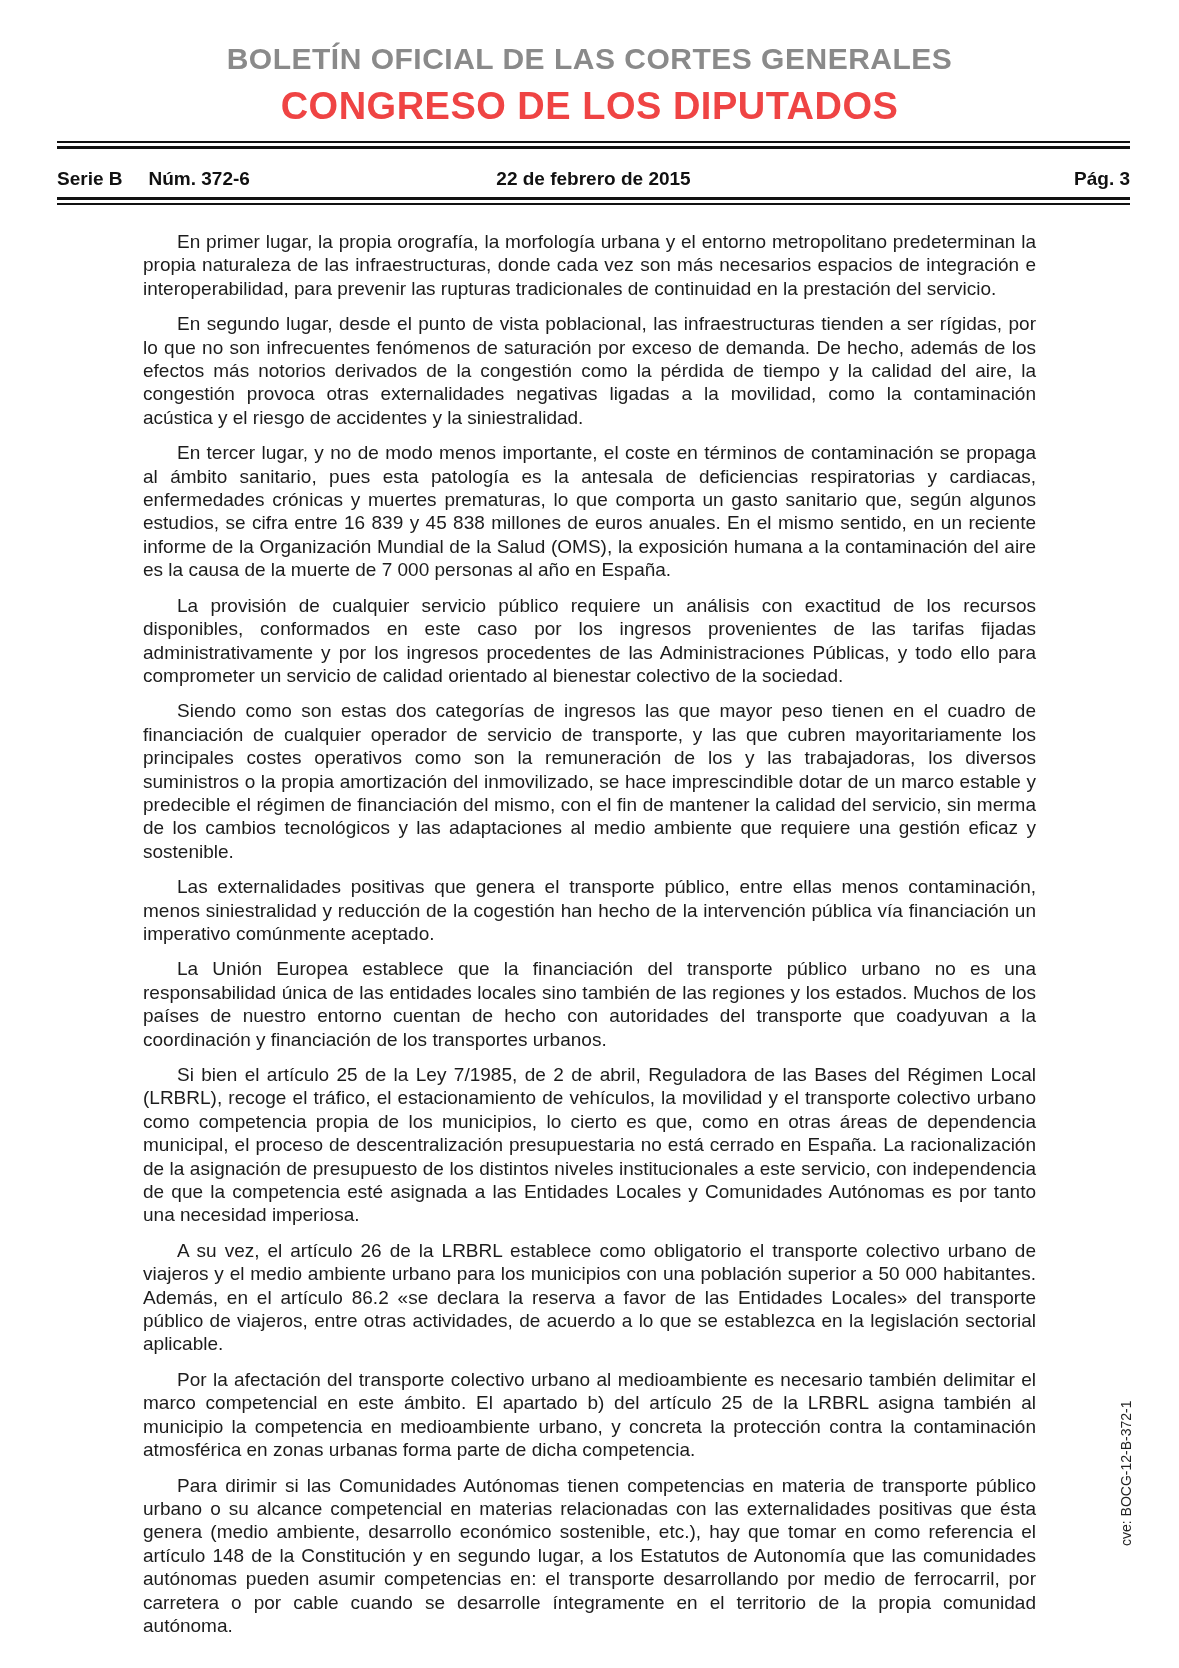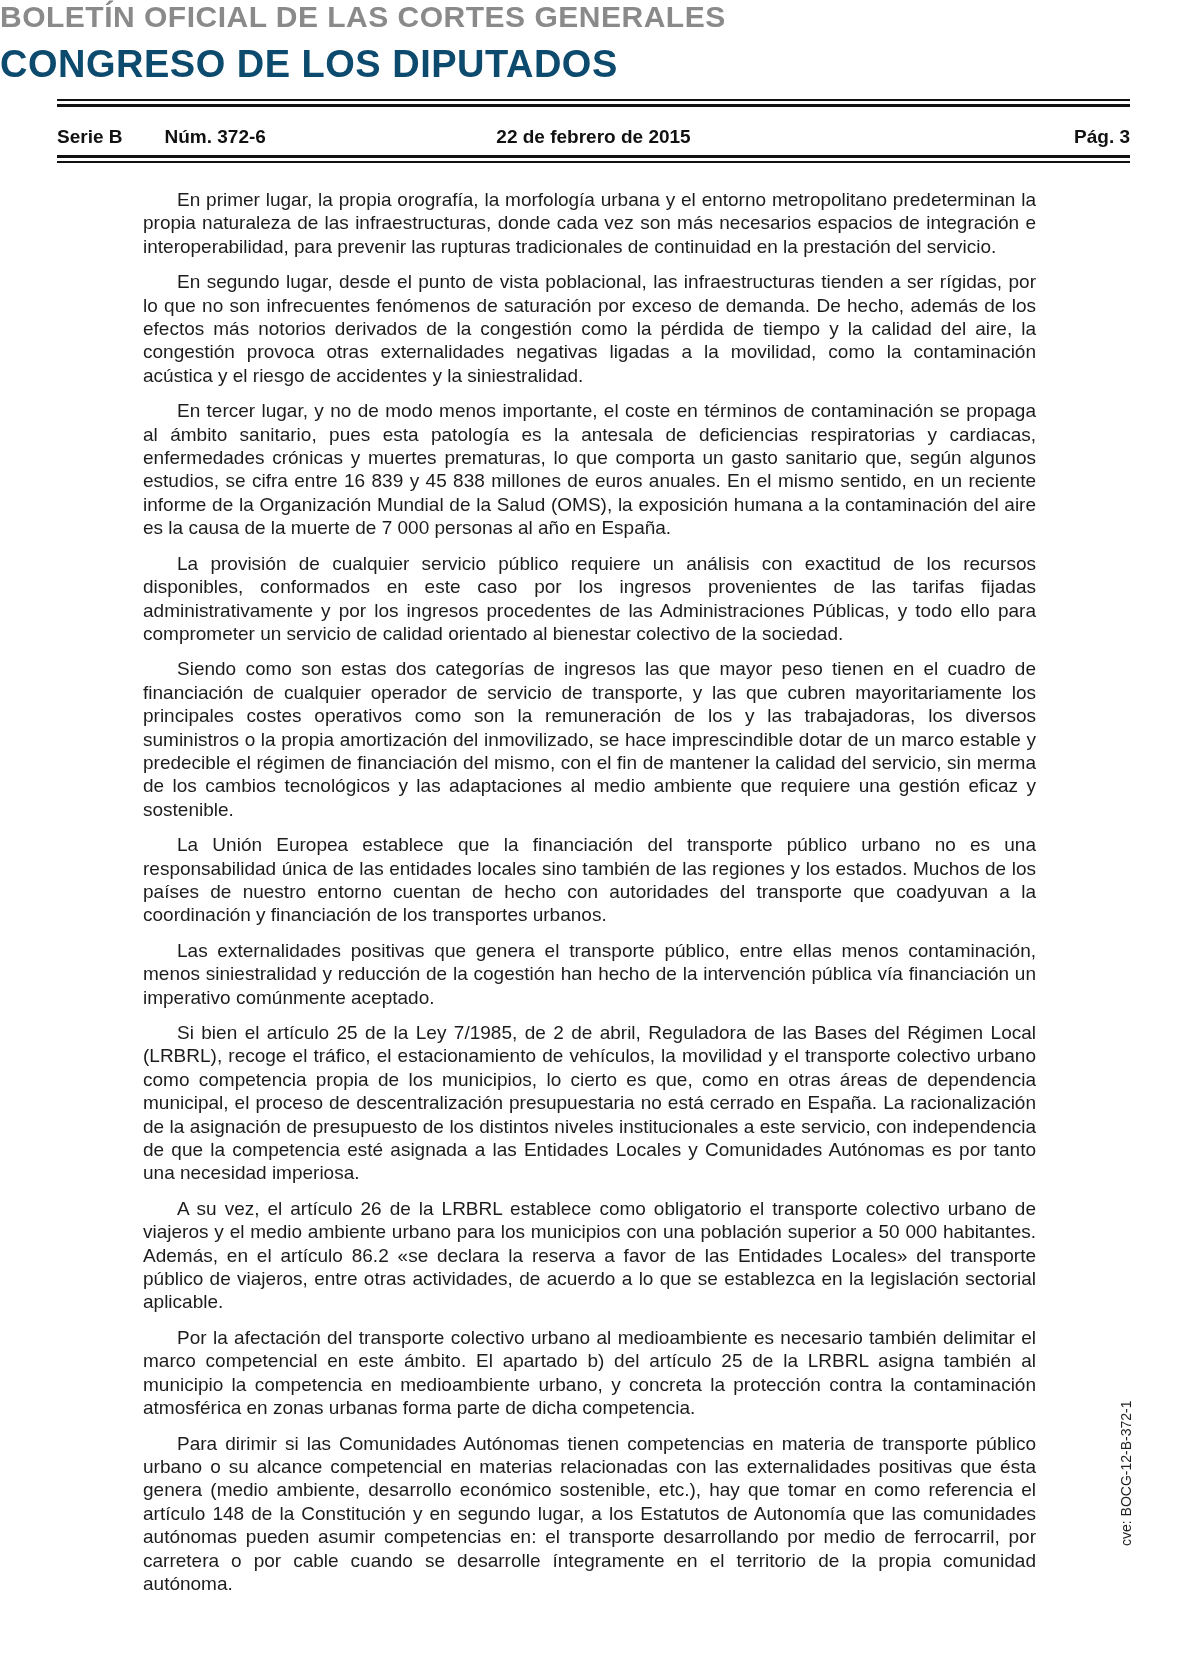--- a/index.html
+++ b/index.html
@@ -4,38 +4,38 @@
 <style>
   html, body { margin: 0; padding: 0; }
   body {
     width: 1179px; height: 1668px;
     background: #ffffff;
     font-family: "Liberation Sans", sans-serif;
     color: #1a1a1a;
     position: relative;
     overflow: hidden;
   }
-  .masthead { text-align: left; }
+  .masthead { text-align: center; padding-top: 42px; }
   .bulletin-title {
     font-size: 30px; font-weight: bold; color: #8a8a8a; letter-spacing: 0.5px;
   }
   .congress-title {
-    font-size: 38px; font-weight: bold; color: #0c4a6e; margin-top: 9px; letter-spacing: 0.5px;
+    font-size: 38px; font-weight: bold; color: #ef4444; margin-top: 9px; letter-spacing: 0.5px;
   }
   .rule-block { margin: 0 49px 0 57px; }
   .rule-block.top { margin-top: 13px; }
   .rule-thin  { height: 2px; background: #111; }
   .rule-thick { height: 3px; background: #111; }
   .rule-gap   { height: 3px; }
   .meta-row {
     display: flex; align-items: baseline;
     margin: 0 49px 0 57px; padding: 8px 0 7px;
     font-size: 19px; font-weight: bold; color: #111;
   }
-  .meta-left  { flex: 1; display: flex; gap: 42px; text-align: left; align-items: center; }
+  .meta-left  { flex: 1; display: flex; gap: 26px; text-align: left; align-items: center; }
   .meta-center{ flex: none; }
   .meta-right { flex: 1; text-align: right; margin-top: 11px; }
   .content {
     margin: 25px 131px 0 131px;
     width: 917px;
     text-align: justify;
     font-size: 19px;
     line-height: 23.4px;
     color: #1c1c1c;
   }
@@ -77,21 +77,21 @@
   <div class="rule-gap"></div>
   <div class="rule-thin"></div>
 </div>
 
 <main class="content">
   <p>En primer lugar, la propia orografía, la morfología urbana y el entorno metropolitano predeterminan la propia naturaleza de las infraestructuras, donde cada vez son más necesarios espacios de integración e interoperabilidad, para prevenir las rupturas tradicionales de continuidad en la prestación del servicio.</p>
   <p>En segundo lugar, desde el punto de vista poblacional, las infraestructuras tienden a ser rígidas, por lo que no son infrecuentes fenómenos de saturación por exceso de demanda. De hecho, además de los efectos más notorios derivados de la congestión como la pérdida de tiempo y la calidad del aire, la congestión provoca otras externalidades negativas ligadas a la movilidad, como la contaminación acústica y el riesgo de accidentes y la siniestralidad.</p>
   <p>En tercer lugar, y no de modo menos importante, el coste en términos de contaminación se propaga al ámbito sanitario, pues esta patología es la antesala de deficiencias respiratorias y cardiacas, enfermedades crónicas y muertes prematuras, lo que comporta un gasto sanitario que, según algunos estudios, se cifra entre 16 839 y 45 838 millones de euros anuales. En el mismo sentido, en un reciente informe de la Organización Mundial de la Salud (OMS), la exposición humana a la contaminación del aire es la causa de la muerte de 7 000 personas al año en España.</p>
   <p>La provisión de cualquier servicio público requiere un análisis con exactitud de los recursos disponibles, conformados en este caso por los ingresos provenientes de las tarifas fijadas administrativamente y por los ingresos procedentes de las Administraciones Públicas, y todo ello para comprometer un servicio de calidad orientado al bienestar colectivo de la sociedad.</p>
   <p>Siendo como son estas dos categorías de ingresos las que mayor peso tienen en el cuadro de financiación de cualquier operador de servicio de transporte, y las que cubren mayoritariamente los principales costes operativos como son la remuneración de los y las trabajadoras, los diversos suministros o la propia amortización del inmovilizado, se hace imprescindible dotar de un marco estable y predecible el régimen de financiación del mismo, con el fin de mantener la calidad del servicio, sin merma de los cambios tecnológicos y las adaptaciones al medio ambiente que requiere una gestión eficaz y sostenible.</p>
+  <p>Las externalidades positivas que genera el transporte público, entre ellas menos contaminación, menos siniestralidad y reducción de la cogestión han hecho de la intervención pública vía financiación un imperativo comúnmente aceptado.</p>
   <p>La Unión Europea establece que la financiación del transporte público urbano no es una responsabilidad única de las entidades locales sino también de las regiones y los estados. Muchos de los países de nuestro entorno cuentan de hecho con autoridades del transporte que coadyuvan a la coordinación y financiación de los transportes urbanos.</p>
-  <p>Las externalidades positivas que genera el transporte público, entre ellas menos contaminación, menos siniestralidad y reducción de la cogestión han hecho de la intervención pública vía financiación un imperativo comúnmente aceptado.</p>
   <p>Si bien el artículo 25 de la Ley 7/1985, de 2 de abril, Reguladora de las Bases del Régimen Local (LRBRL), recoge el tráfico, el estacionamiento de vehículos, la movilidad y el transporte colectivo urbano como competencia propia de los municipios, lo cierto es que, como en otras áreas de dependencia municipal, el proceso de descentralización presupuestaria no está cerrado en España. La racionalización de la asignación de presupuesto de los distintos niveles institucionales a este servicio, con independencia de que la competencia esté asignada a las Entidades Locales y Comunidades Autónomas es por tanto una necesidad imperiosa.</p>
   <p>A su vez, el artículo 26 de la LRBRL establece como obligatorio el transporte colectivo urbano de viajeros y el medio ambiente urbano para los municipios con una población superior a 50 000 habitantes. Además, en el artículo 86.2 «se declara la reserva a favor de las Entidades Locales» del transporte público de viajeros, entre otras actividades, de acuerdo a lo que se establezca en la legislación sectorial aplicable.</p>
   <p>Por la afectación del transporte colectivo urbano al medioambiente es necesario también delimitar el marco competencial en este ámbito. El apartado b) del artículo 25 de la LRBRL asigna también al municipio la competencia en medioambiente urbano, y concreta la protección contra la contaminación atmosférica en zonas urbanas forma parte de dicha competencia.</p>
   <p>Para dirimir si las Comunidades Autónomas tienen competencias en materia de transporte público urbano o su alcance competencial en materias relacionadas con las externalidades positivas que ésta genera (medio ambiente, desarrollo económico sostenible, etc.), hay que tomar en como referencia el artículo 148 de la Constitución y en segundo lugar, a los Estatutos de Autonomía que las comunidades autónomas pueden asumir competencias en: el transporte desarrollando por medio de ferrocarril, por carretera o por cable cuando se desarrolle íntegramente en el territorio de la propia comunidad autónoma.</p>
 </main>
 
 <div class="cve-code">cve: BOCG-12-B-372-1</div>
 
 </body></html>

